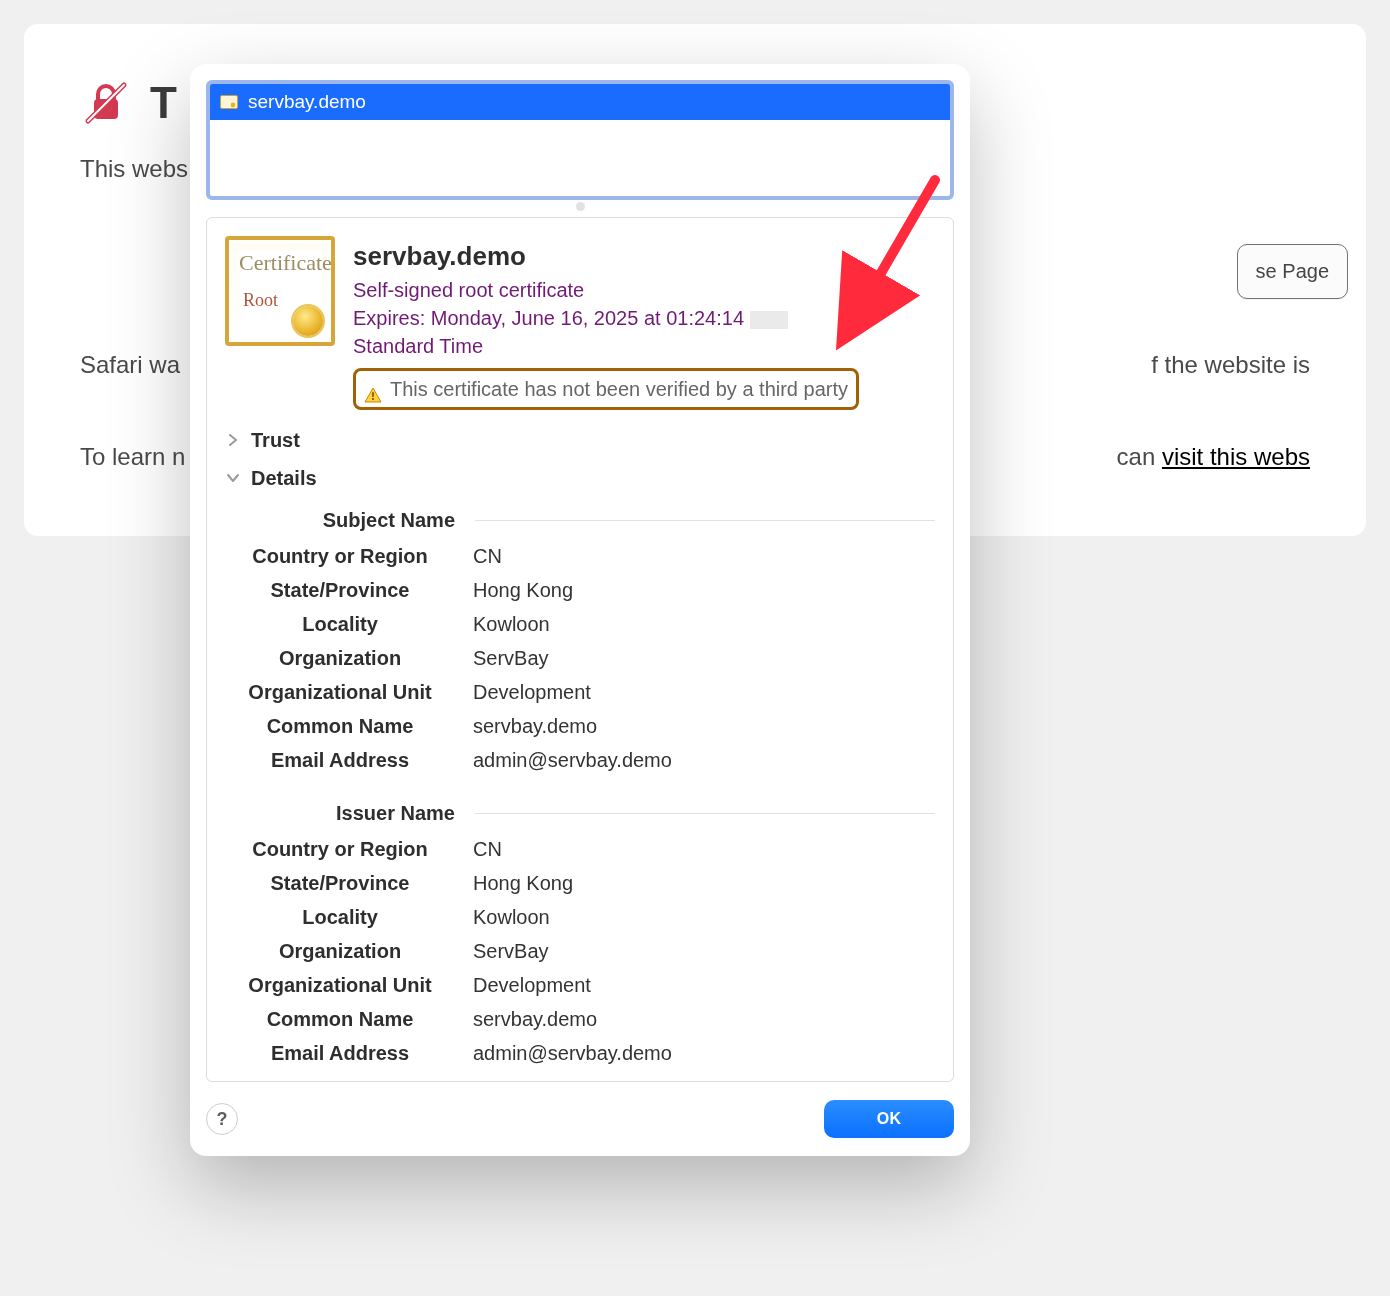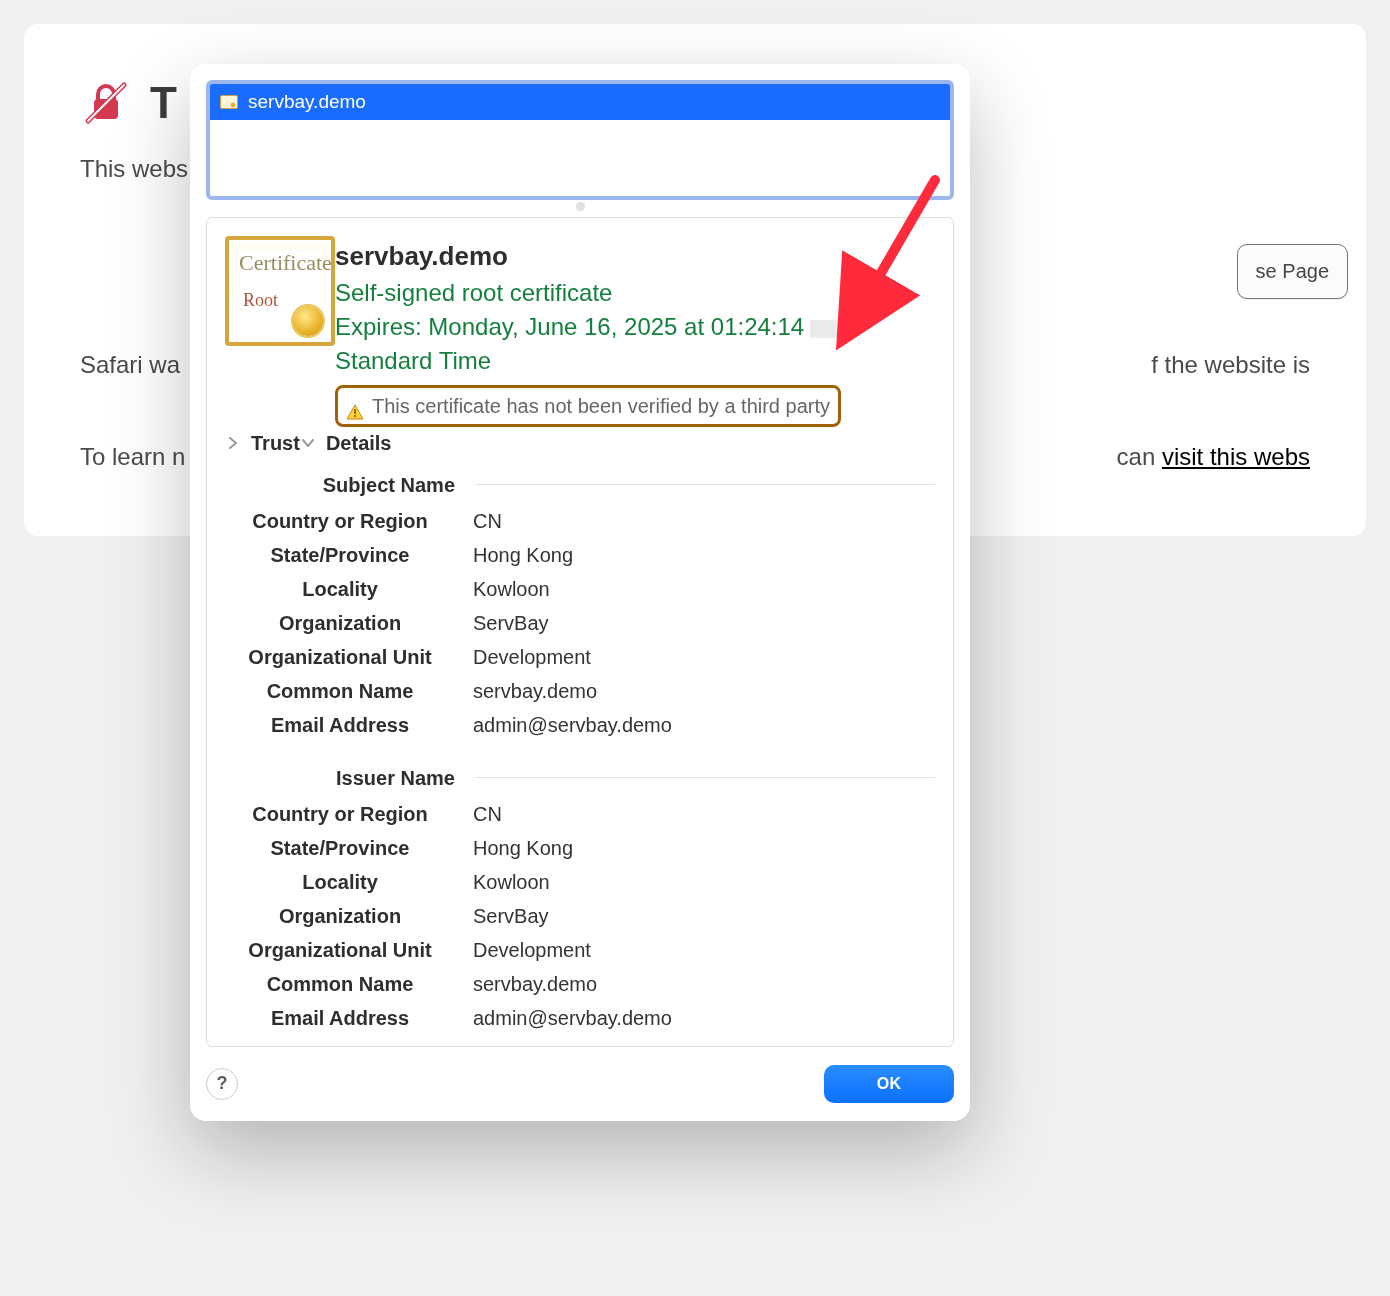--- a/index.html
+++ b/index.html
@@ -21,34 +21,34 @@
   
   .modal{position:absolute;left:190px;top:64px;width:780px;background:var(--white);border-radius:16px;box-shadow:0 30px 80px rgba(0,0,0,.25);padding:16px 16px 18px}
   .cert-list{border:4px solid #9cb7ec;border-radius:6px;height:120px;overflow:hidden}
   .cert-list .row{display:flex;align-items:center;gap:10px;height:36px;padding:0 10px;background:var(--sel);color:#fff;font-size:19px}
   .cert-list .row .cert-mini{width:18px;height:14px;flex:0 0 auto}
   .cert-mini svg{display:block}
   .resize-dot{display:flex;justify-content:center;margin:2px 0 0}
   .resize-dot span{width:9px;height:9px;background:#e1e1e1;border-radius:50%}
 
   .panel{border:1px solid var(--panel-border);border-radius:6px;margin-top:6px;padding:18px 18px 14px}
-  .cert-summary{display:flex;}
+  .cert-summary{display:flex;gap:18px}
   .cert-img{width:110px;height:110px;border:4px solid #d6a63b;border-radius:4px;background:linear-gradient(#fffdf2,#fff);position:relative;box-shadow:inset 0 0 0 3px #fff}
   .cert-img:before{content:"";position:absolute;inset:10px;background:#fff}
   .cert-img .script{position:absolute;left:10px;right:12px;top:12px;font-family:"Snell Roundhand","Brush Script MT",cursive;color:#9a8c63;font-size:22px;line-height:1}
   .cert-img .root{position:absolute;left:14px;top:48px;color:#b3543b;font-family:"Snell Roundhand",cursive;font-size:18px}
   .cert-img .seal{position:absolute;right:8px;bottom:6px;width:30px;height:30px;border-radius:50%;background:radial-gradient(circle at 40% 35%,#ffe98a,#e9b22a 60%,#c98e18);box-shadow:0 0 0 2px #e9c458}
 
   .cert-meta h2{margin:2px 0 2px;font-size:26px;font-weight:700}
-  .cert-meta .line{font-size:24px;color:#15803d}
+  .cert-meta .line{font-size:20px;color:#701a75}
   .warn-box{display:inline-flex;align-items:center;gap:8px;border:3px solid #a16207;border-radius:8px;padding:4px 8px;margin-top:8px}
   .warn-box .txt{color:#666;font-size:20px}
   .tri{width:18px;height:16px}
 
-  .disclosure{display:flex;flex-direction:row;gap:0}
+  .disclosure{margin-top:14px;display:flex;flex-direction:column;gap:10px}
   .disc-row{display:flex;align-items:center;gap:10px;font-weight:700;font-size:20px}
   .chev{width:16px;height:16px;display:inline-flex;align-items:center;justify-content:center;color:#9a9a9a}
   .chev svg{display:block}
 
   .details{margin-top:8px}
   .section-title{display:flex;align-items:center;gap:20px;margin-top:14px}
   .section-title .lbl{font-weight:700;font-size:20px;min-width:230px;text-align:right}
   .section-title .rule{flex:1;height:1px;background:#e2e2e2}
 
   .kv{display:grid;grid-template-columns:230px 1fr;column-gap:18px;row-gap:6px;margin-top:8px;font-size:20px}

